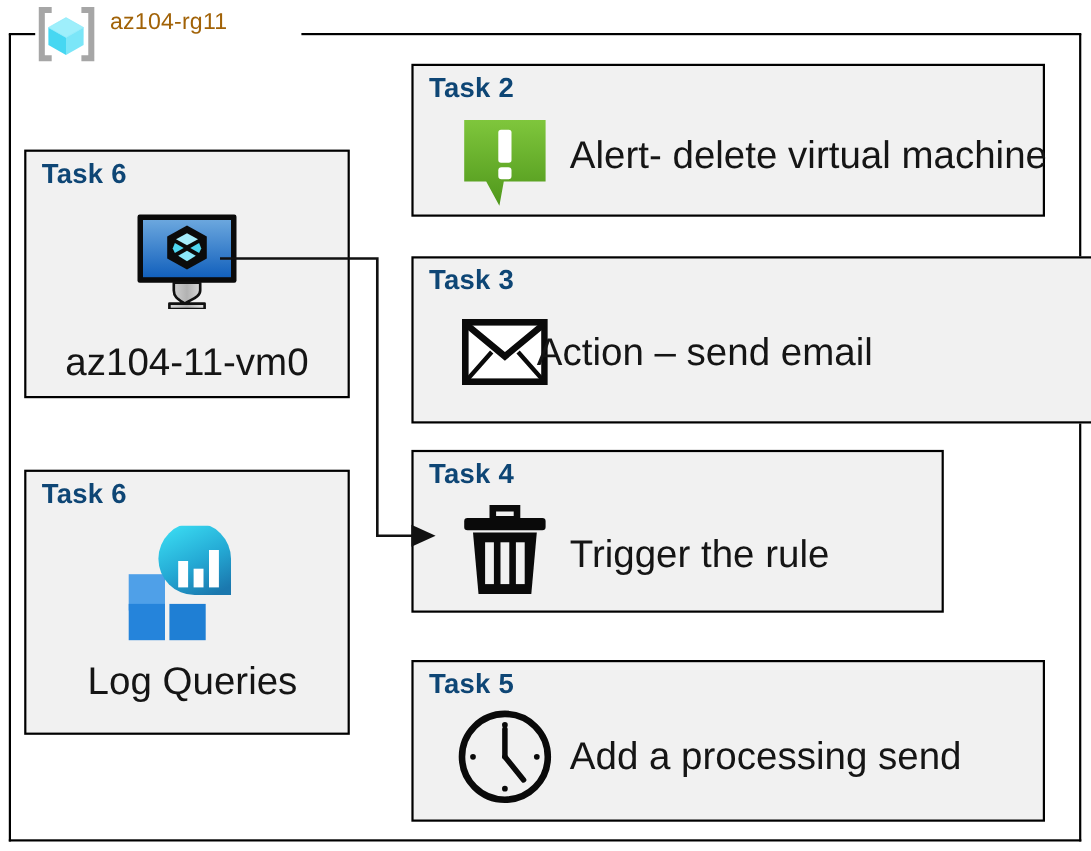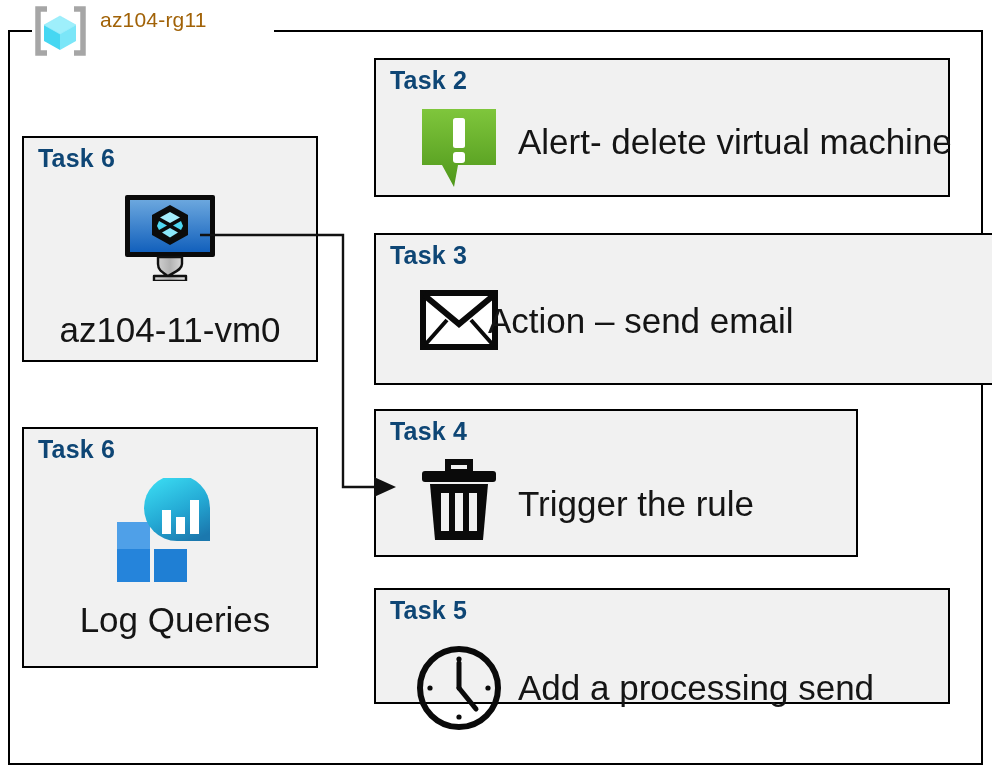--- a/index.html
+++ b/index.html
@@ -27,21 +27,21 @@
   
   #task1{left:22px;top:136px;width:296px;height:226px;}
   #task6{left:22px;top:427px;width:296px;height:241px;padding-left:27px;}
   .vert-icon{position:absolute;left:0;right:0;display:flex;justify-content:center;}
   .vert-label{position:absolute;left:0;right:0;text-align:center;}
 
   
   #task2{left:374px;top:58px;width:576px;height:139px;}
   #task3{left:374px;top:233px;width:670px;height:152px;}
   #task4{left:374px;top:409px;width:484px;height:148px;}
-  #task5{left:374px;top:588px;width:576px;height:116px;padding-left:20px;}
+  #task5{left:374px;top:600px;width:576px;height:147px;padding-left:20px;}
   .row-icon{position:absolute;display:flex;align-items:center;justify-content:center;}
 
   
   #connector{position:absolute;left:200px;top:225px;width:200px;height:280px;pointer-events:none;}
 </style>
 </head>
 <body>
 
 <div id="rg-top-left"></div>
 <div id="rg-top-right"></div>

